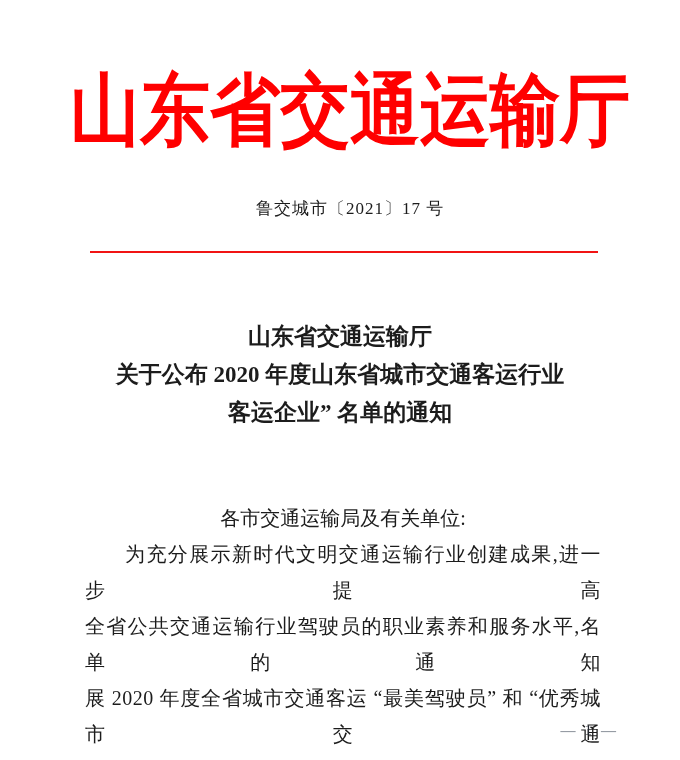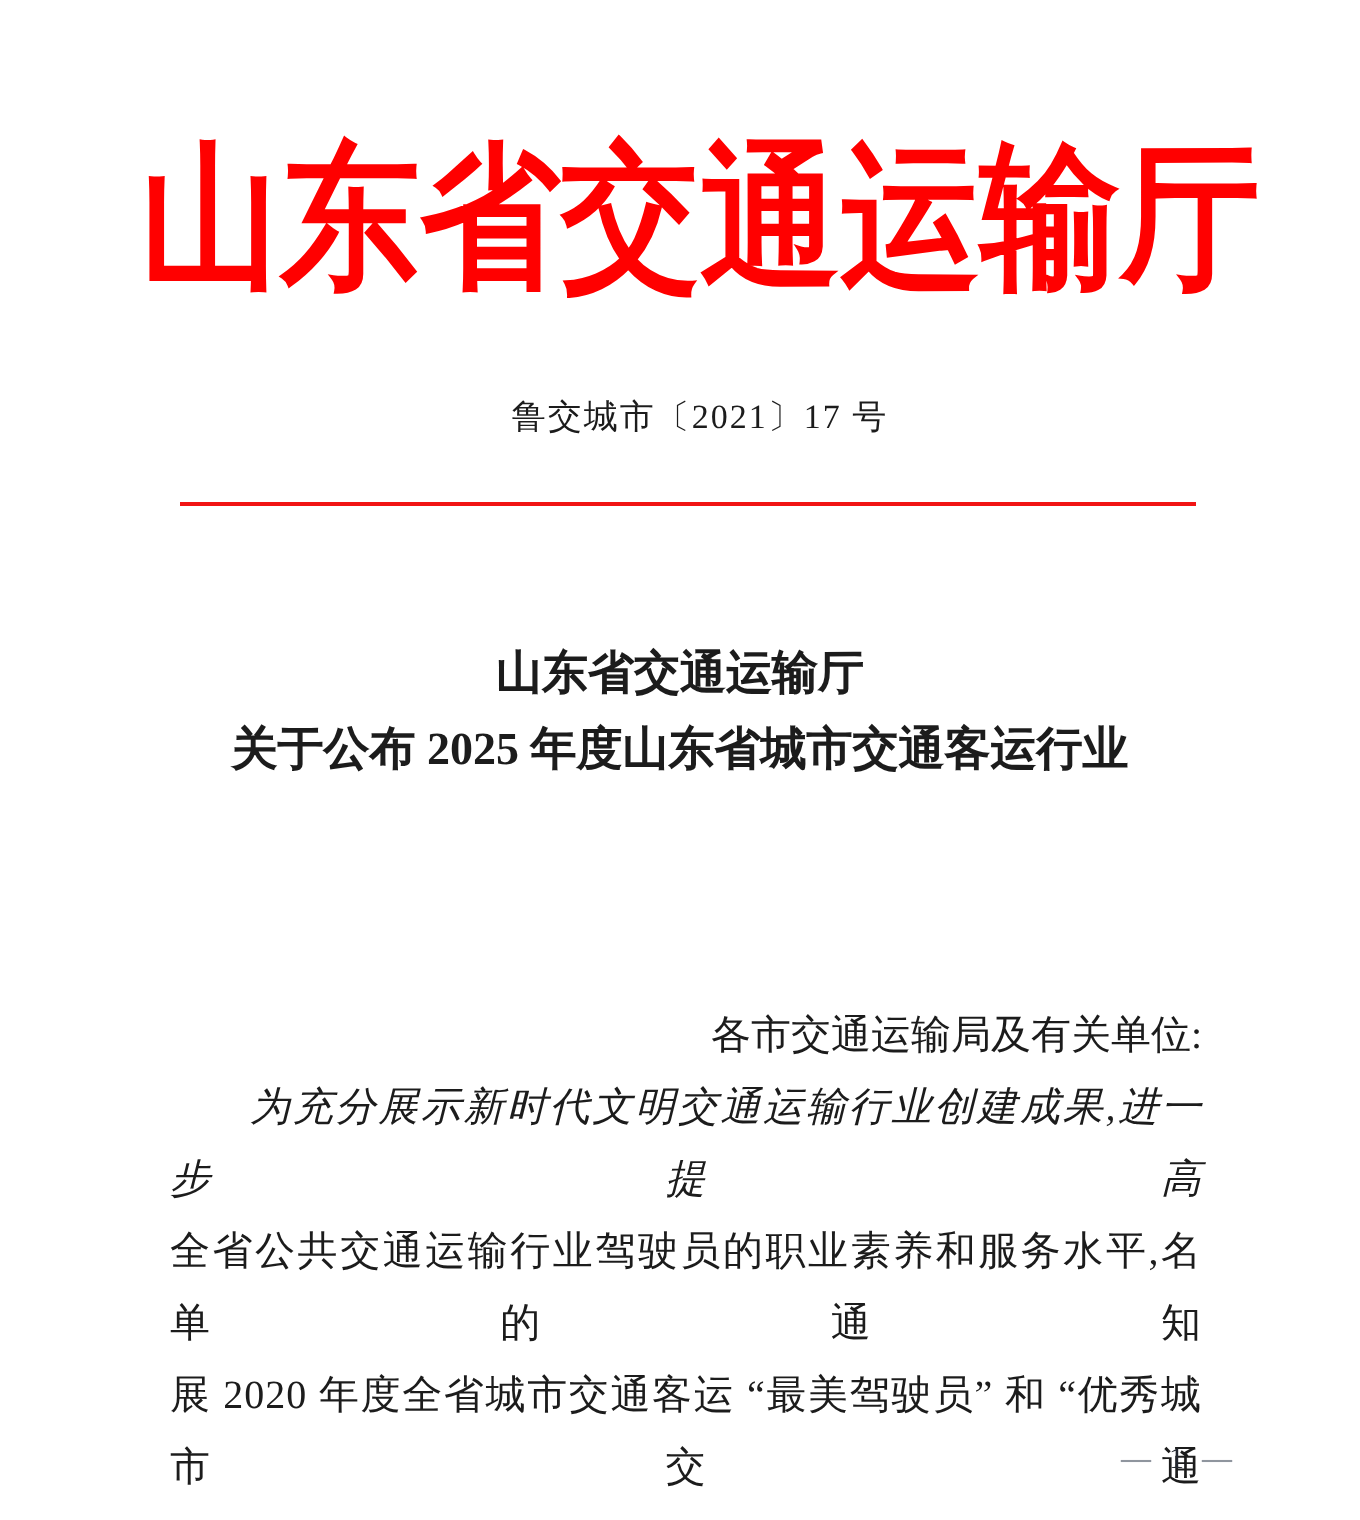--- a/index.html
+++ b/index.html
@@ -67,32 +67,31 @@
   .body-block {
     position: absolute;
     top: 500px;
     left: 85px;
     width: 516px;
     font-size: 20px;
     color: var(--body_text, #1c1c1c);
   }
   .salutation {
     line-height: 36px;
-    text-align: right;
+    text-align: center;
     white-space: nowrap;
   }
   .body-line {
     line-height: 36px;
     text-align: justify;
     text-align-last: justify;
     letter-spacing: 0.5px;
   }
   .body-line.indent {
     text-indent: 2em;
-    font-style: italic;
   }
   .footer {
     position: absolute;
     top: 722px;
     right: 84px;
     display: flex;
     align-items: center;
     gap: 9px;
     font-size: 15px;
     color: var(--body_text, #1c1c1c);
@@ -111,21 +110,22 @@
 <div class="page">
 
   <div class="letterhead">山东省交通运输厅</div>
 
   <div class="doc-number">鲁交城市〔2021〕17 号</div>
 
   <div class="divider"></div>
 
   <div class="title-block">
     <div class="title-line">山东省交通运输厅</div>
-    <div class="title-line">关于公布 2025 年度山东省城市交通客运行业</div>
+    <div class="title-line">关于公布 2020 年度山东省城市交通客运行业</div>
+    <div class="title-line">客运企业” 名单的通知</div>
   </div>
 
   <div class="body-block">
     <div class="salutation">各市交通运输局及有关单位:</div>
     <div class="body-line indent">为充分展示新时代文明交通运输行业创建成果,进一步提高</div>
     <div class="body-line">全省公共交通运输行业驾驶员的职业素养和服务水平,名单的通知</div>
     <div class="body-line">展 2020 年度全省城市交通客运 “最美驾驶员” 和 “优秀城市交通</div>
 
   </div>
 

